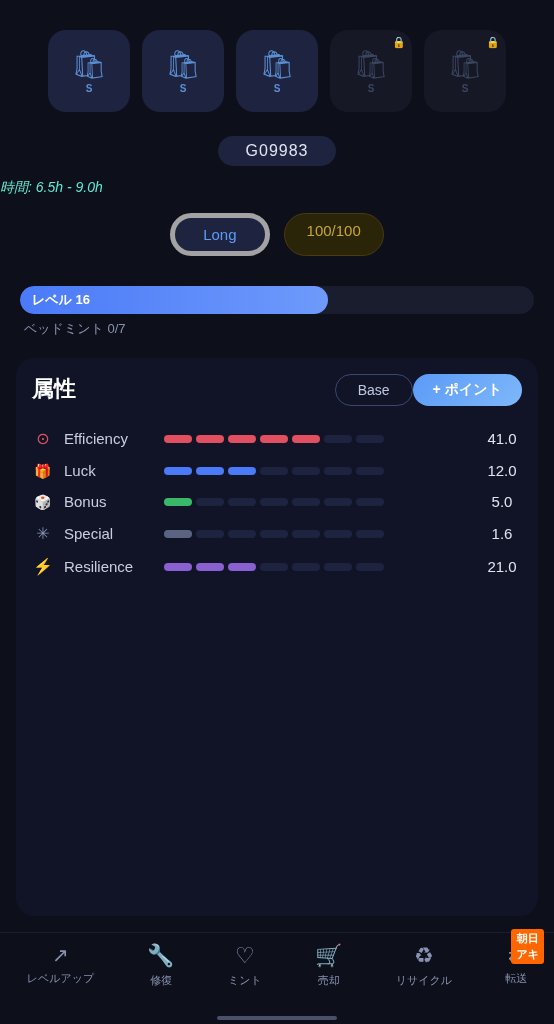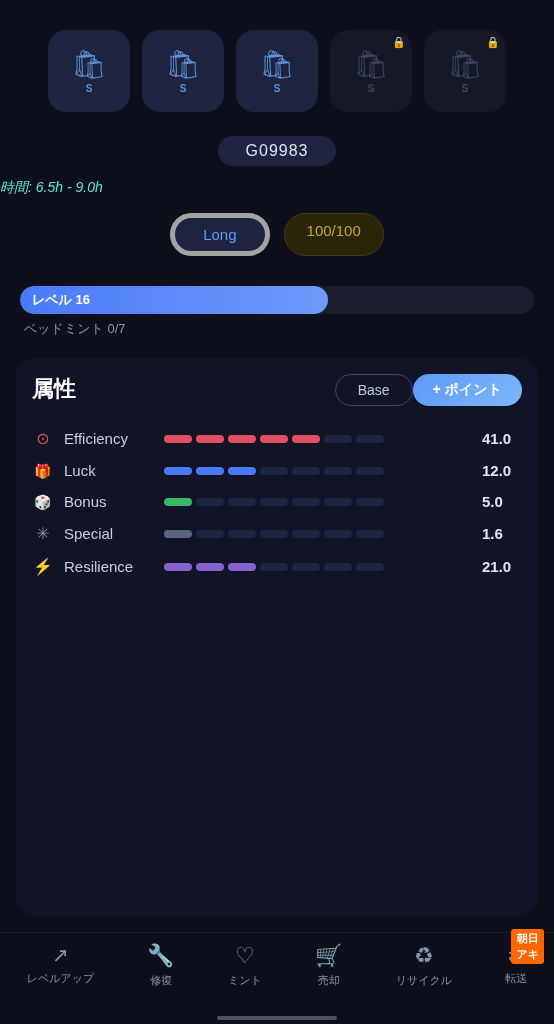--- a/index.html
+++ b/index.html
@@ -249,24 +249,24 @@
 
     .bar-filled-red { background: #e05060; }
     .bar-filled-blue { background: #4a7af8; }
     .bar-filled-green { background: #3ab86a; }
     .bar-filled-gray-light { background: #5a6480; }
     .bar-filled-purple { background: #8860d0; }
     .bar-empty { background: #1e2340; }
 
     .attr-value {
       width: 40px;
-      text-align: left;
+      text-align: center;
       font-size: 15px;
       color: #e0e4f0;
-      font-weight: 700;
+      font-weight: 400;
     }
 
     
     .bottom-nav {
       background: #0d0f1a;
       border-top: 1px solid #1a1d2e;
       display: flex;
       justify-content: space-around;
       padding: 10px 0 20px;
       margin-top: 16px;

